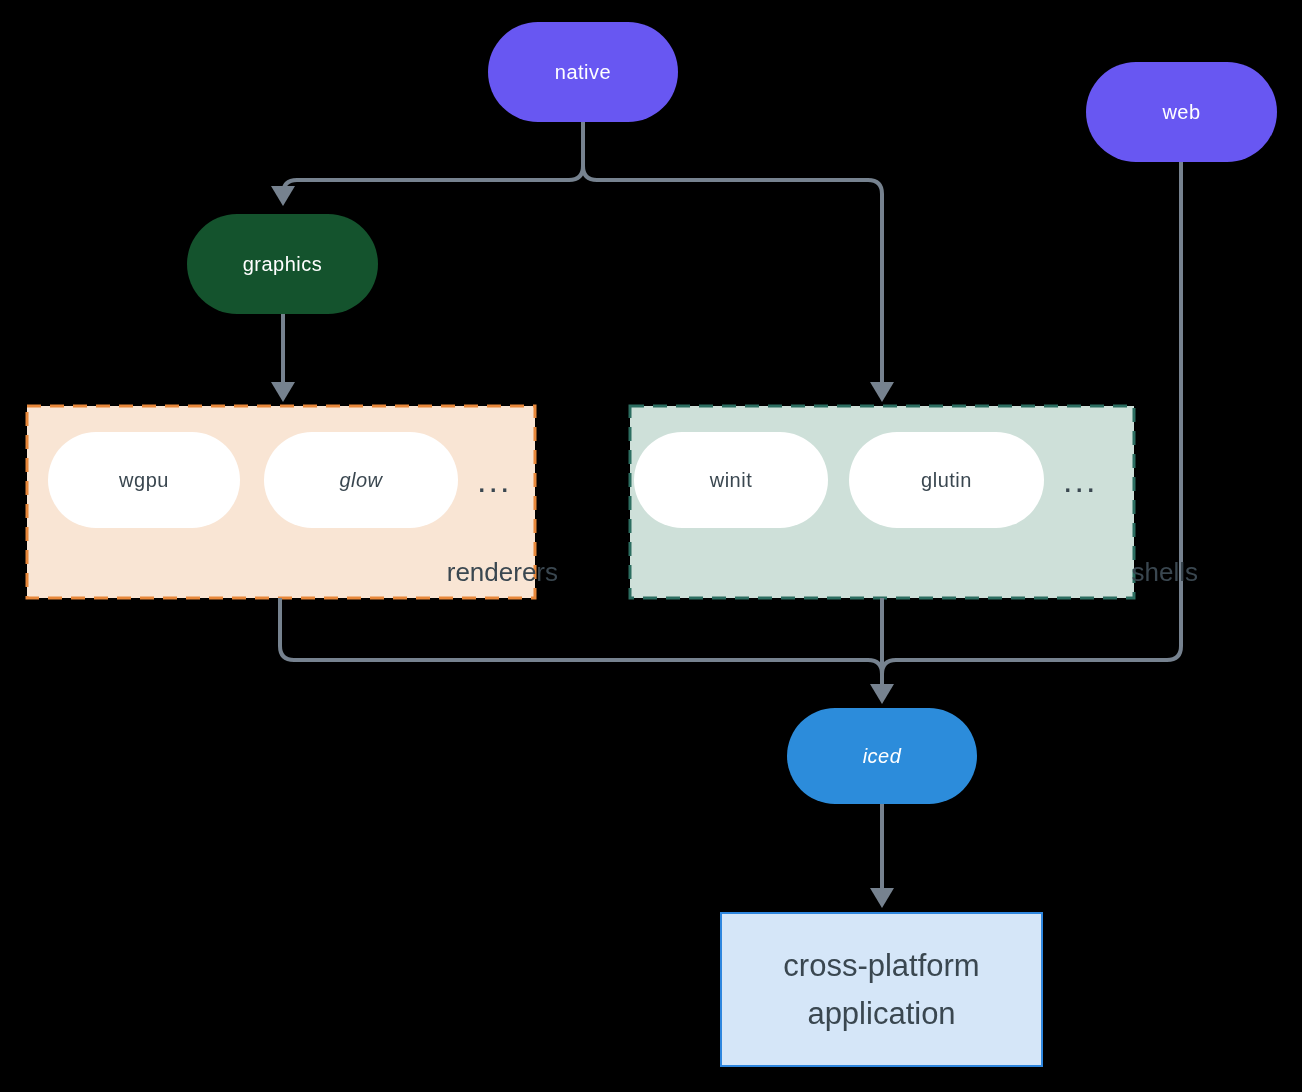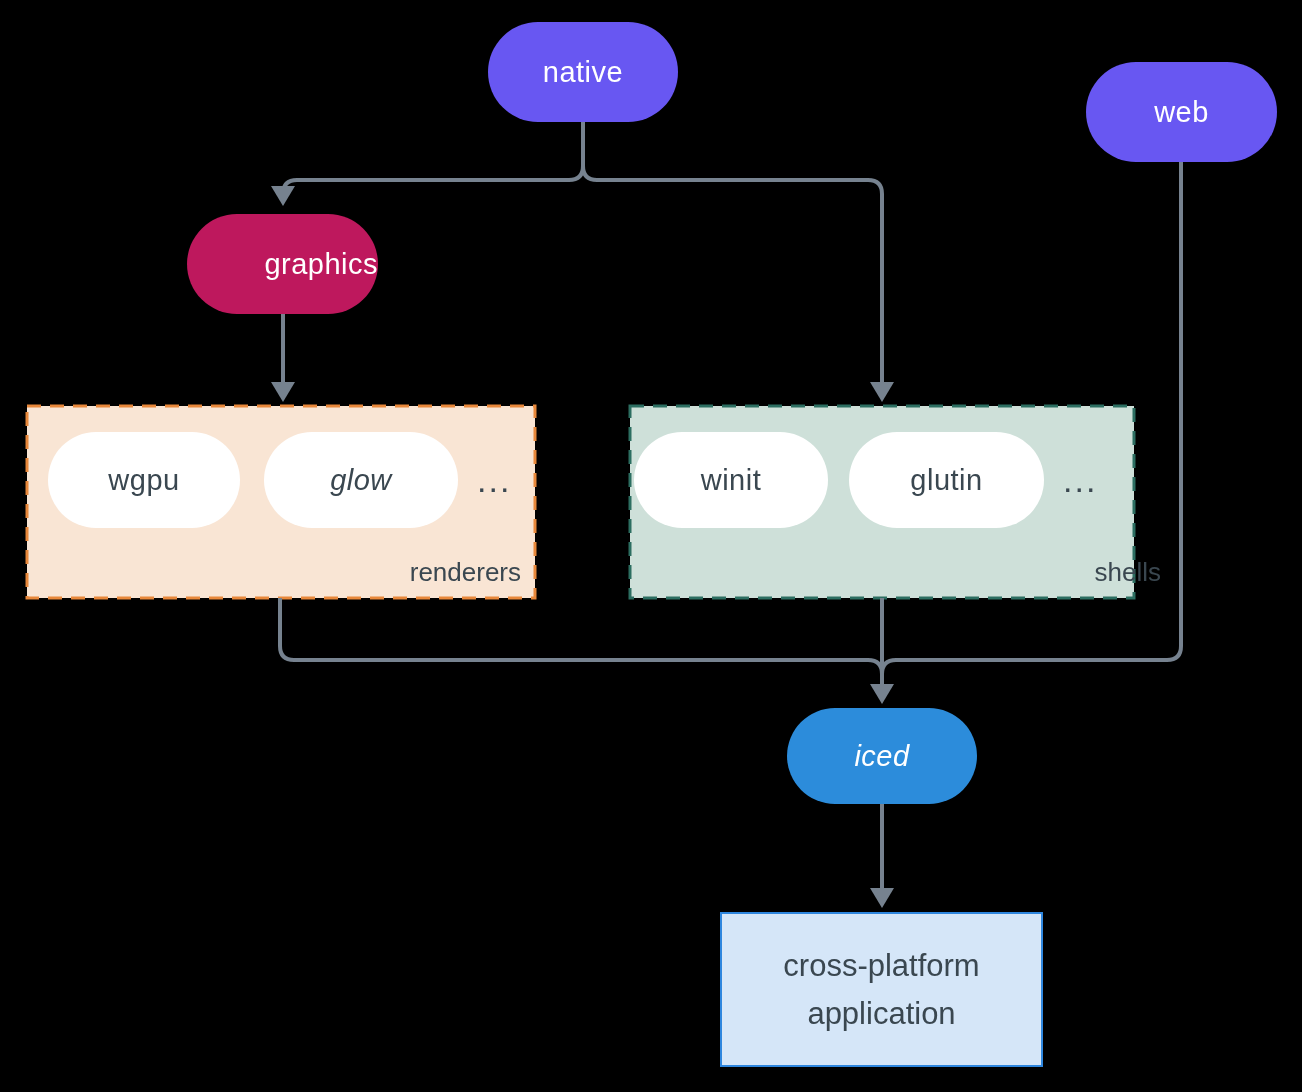--- a/index.html
+++ b/index.html
@@ -21,37 +21,38 @@
     width: 1302px;
     height: 1092px;
   }
   .pill {
     position: absolute;
     display: flex;
     align-items: center;
     justify-content: center;
     border-radius: 60px;
     color: #ffffff;
-    font-size: 29px;
+    font-size: 20px;
     letter-spacing: 0.5px;
   }
   .pill.small {
     background: #ffffff;
     color: #3A4750;
     border-radius: 48px;
   }
   .node-native  { left: 488px; top: 22px;  width: 190px; height: 100px; }
   .node-web     { left: 1086px; top: 22px; width: 191px; height: 100px; }
   .node-graphics{ left: 187px; top: 214px; width: 191px; height: 100px; }
   .node-iced    { left: 787px; top: 708px; width: 190px; height: 96px; font-style: italic; }
 
   .group-box {
     position: absolute;
     width: 508px;
     height: 192px;
+    padding-left: 37px;
   }
   .group-renderers { left: 27px; top: 406px; }
   .group-shells    { left: 611px; top: 406px; width: 564px; }
 
   .group-box .pill.small { height: 96px; top: 26px; }
   .group-renderers .pill-a { left: 21px;  width: 192px; }
   .group-renderers .pill-b { left: 237px; width: 194px; font-style: italic; }
   .group-shells    .pill-a { left: 23px;  width: 194px; }
   .group-shells    .pill-b { left: 238px; width: 195px; }
 
@@ -120,21 +121,21 @@
   </svg>
 
   <div class="pill node-native" style="background: rgb(104, 87, 242);">
     <span>native</span>
   </div>
 
   <div class="pill node-web" style="background: rgb(104, 87, 242); margin-top: 40px;">
     <span>web</span>
   </div>
 
-  <div class="pill node-graphics" style="background: #be185d; justify-content: flex-end;">
+  <div class="pill node-graphics" style="background: #14532d;">
     <span>graphics</span>
   </div>
 
   <div class="group-box group-renderers">
     <div class="pill small pill-a">
       <span>wgpu</span>
     </div>
     <div class="pill small pill-b">
       <span>glow</span>
     </div>

